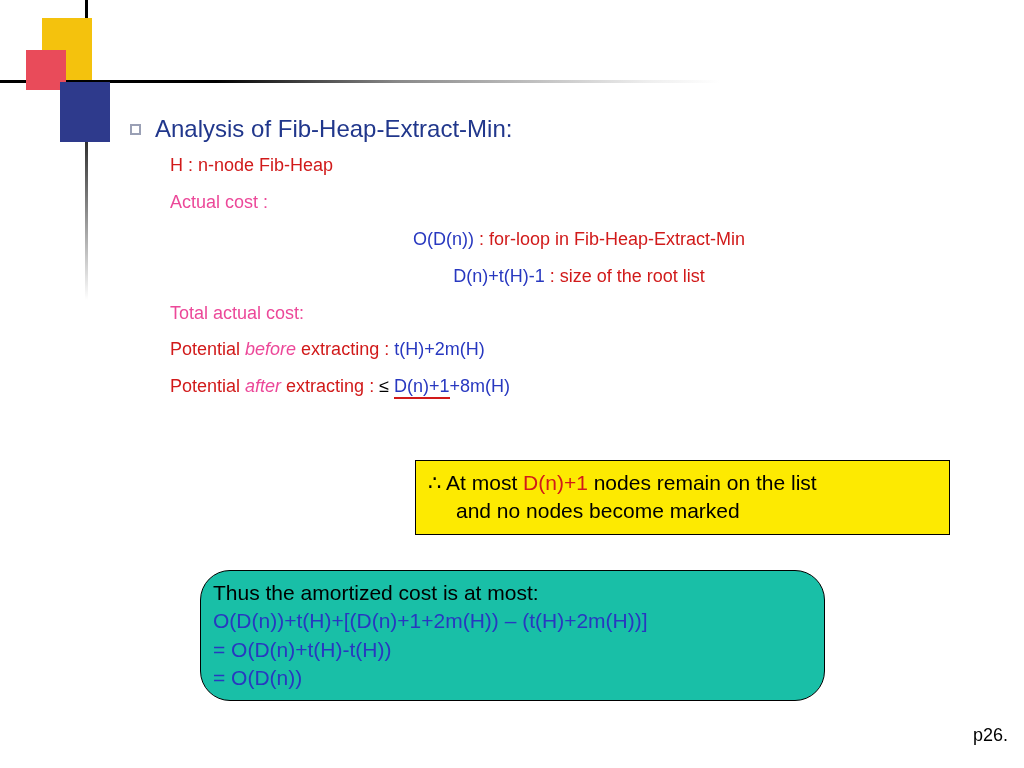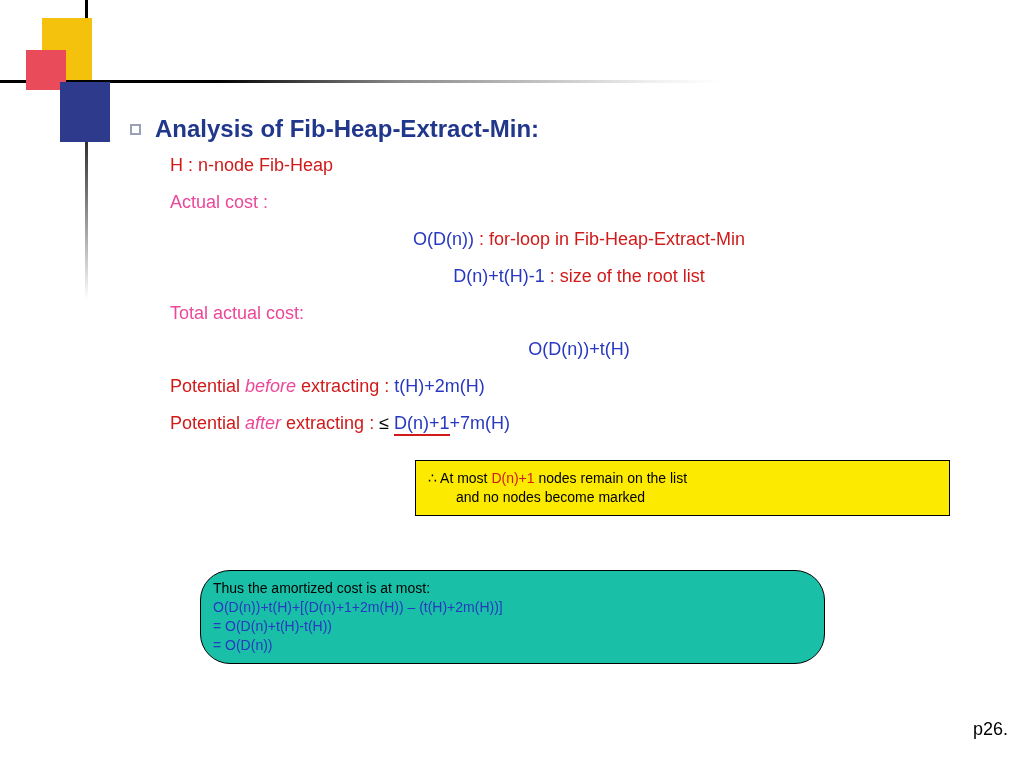--- a/index.html
+++ b/index.html
@@ -13,38 +13,38 @@
   .deco .navy { position: absolute; left: 60px; top: 82px; width: 50px; height: 60px; background: #2e3a8c; }
   .deco .hline { position: absolute; left: 0; top: 80px; width: 720px; height: 3px; background: linear-gradient(to right, #000 0%, #000 30%, #888 55%, #eee 90%, #fff 100%); }
   .deco .vline { position: absolute; left: 85px; top: 0; width: 3px; height: 300px; background: linear-gradient(to bottom, #000 0%, #000 35%, #fff 100%); }
 
   .content { position: absolute; left: 130px; top: 115px; width: 820px; }
 
   .row { font-size: 18px; line-height: 1.55; margin-top: 9px; }
   .title-row { display: flex; align-items: center; gap: 14px; margin-bottom: 6px; }
   .bullet { width: 11px; height: 11px; border: 2px solid #2e3a8c; }
   .bullet.gray { border-color: #9aa0b5; }
-  .title { font-weight: bold; color: #21378c; font-size: 24px; }
+  .title { font-weight: normal; color: #21378c; font-size: 24px; }
 
   .ind1 { padding-left: 40px; }
   .ind2 { padding-left: 78px; text-align: center; }
 
   .c-red { color: #d11a1a; }
   .c-green { color: #ec4899; }
   .c-blue { color: #2838c0; }
   .c-black { color: #000; }
   .italic { font-style: italic; }
 
   .underline-red { border-bottom: 2px solid #d11a1a; padding-bottom: 1px; }
 
-  .box { border: 1px solid #000; padding: 8px 12px; font-size: 14px; line-height: 1.35; }
+  .box { border: 1px solid #000; padding: 8px 12px; font-size: 21px; line-height: 1.35; }
   .box.yellow { background: #fdea01; position: absolute; left: 415px; top: 460px; width: 535px; }
   .box.teal   { background: #19bfa7; position: absolute; left: 200px; top: 570px; width: 625px; border-radius: 30px; }
 
-  .credit { position: absolute; right: 16px; bottom: 28px; font-size: 18px; color: #000; }
+  .credit { position: absolute; right: 16px; bottom: 22px; font-size: 18px; color: #000; }
 </style>
 </head>
 <body>
 
 <div class="slide">
 
   <div class="deco">
     <div class="hline"></div>
     <div class="vline"></div>
     <div class="gold"></div>
@@ -66,28 +66,27 @@
     <div class="row ind2">
       <span class="c-blue">O(D(n))</span><span class="c-red"> : for-loop in Fib-Heap-Extract-Min</span>
     </div>
 
     <div class="row ind2">
       <span class="c-blue">D(n)+t(H)-1</span><span class="c-red"> : size of the root list</span>
     </div>
 
     <div class="row ind1 c-green">Total actual cost:</div>
 
-    <div class="row ind2 c-blue">O(D(n))+t(H)</div>
 
     <div class="row ind1">
       <span class="c-red">Potential </span><span class="c-green italic">before</span><span class="c-red"> extracting : </span><span class="c-blue">t(H)+2m(H)</span>
     </div>
 
     <div class="row ind1">
-      <span class="c-red">Potential </span><span class="c-green italic">after</span><span class="c-red"> extracting : </span><span class="c-black">≤ </span><span class="c-blue underline-red">D(n)+1</span><span class="c-blue">+7m(H)</span>
+      <span class="c-red">Potential </span><span class="c-green italic">after</span><span class="c-red"> extracting : </span><span class="c-black">≤ </span><span class="c-blue underline-red">D(n)+1</span><span class="c-blue">+8m(H)</span>
     </div>
 
   </div>
 
   <div class="box yellow">
     <div>
       <span class="c-black">∴</span><span class="c-black"> At most </span><span class="c-red">D(n)+1</span><span class="c-black"> nodes remain on the list</span>
     </div>
     <div class="c-black" style="padding-left:28px">and no nodes become marked</div>
   </div>

